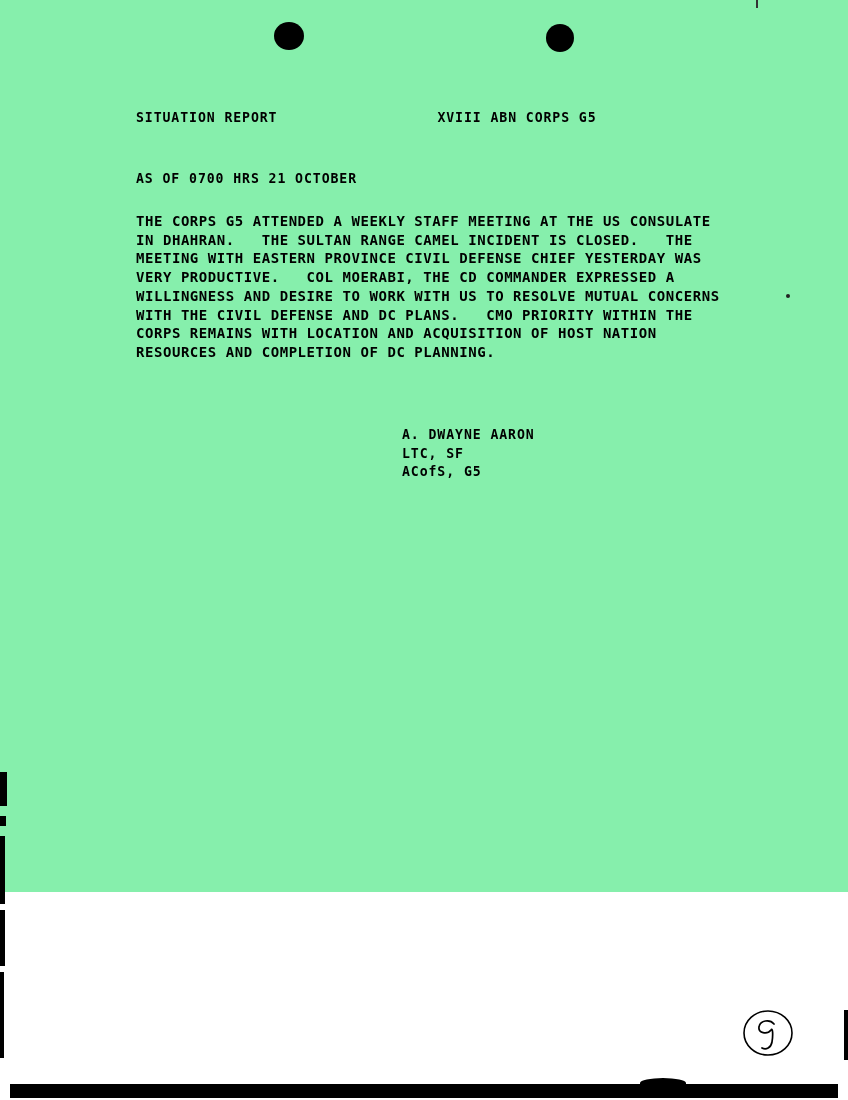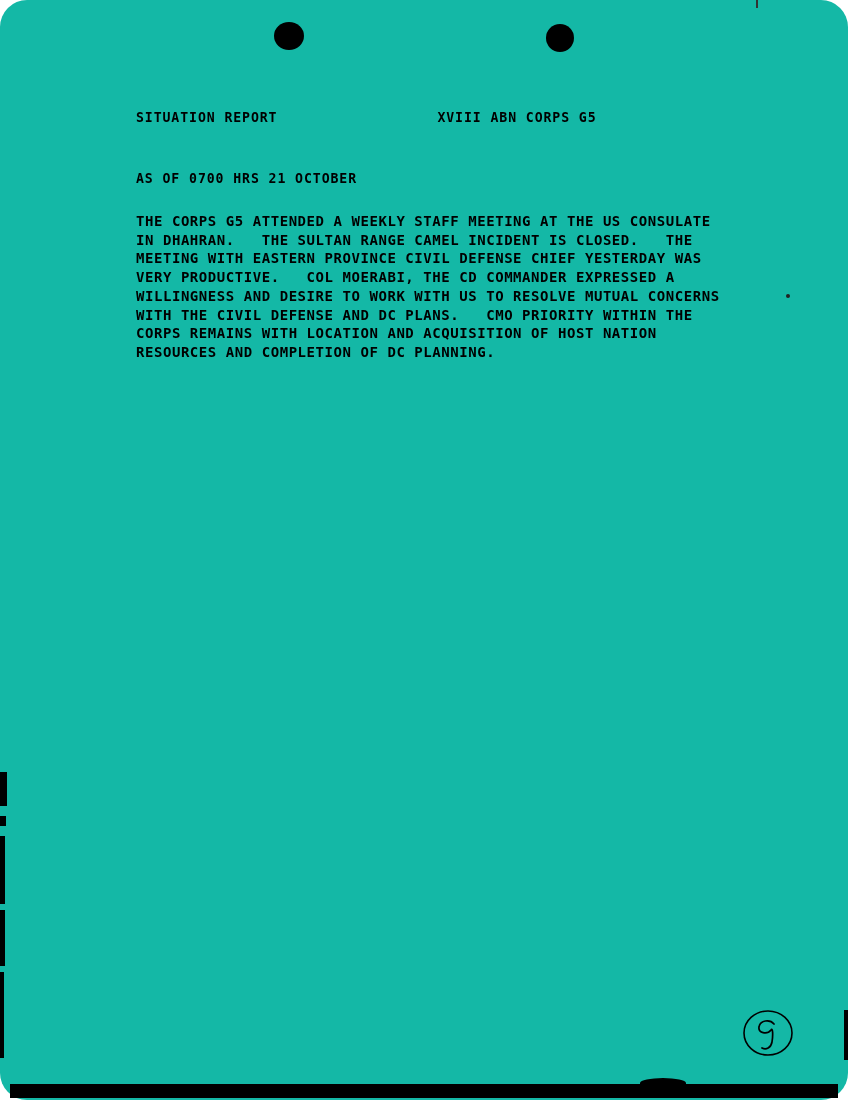--- a/index.html
+++ b/index.html
@@ -13,23 +13,22 @@
     position: relative;
     font-family: "DejaVu Sans Mono", "Liberation Mono", monospace;
     color: #000000;
     overflow: hidden;
   }
 
   .page {
     position: absolute;
     top: 0; left: 0;
     width: 848px;
-    height: 1100px;
-    background: #14b8a6;
-    border-radius: 27px;
+    height: 892px;
+    background: #86efac;
   }
 
   
   .hole {
     position: absolute;
     background: #000000;
     border-radius: 50%;
   }
   .hole-left {
     left: 274px;
@@ -169,20 +168,23 @@
 
   <div class="body-block">THE CORPS G5 ATTENDED A WEEKLY STAFF MEETING AT THE US CONSULATE
 IN DHAHRAN.   THE SULTAN RANGE CAMEL INCIDENT IS CLOSED.   THE
 MEETING WITH EASTERN PROVINCE CIVIL DEFENSE CHIEF YESTERDAY WAS
 VERY PRODUCTIVE.   COL MOERABI, THE CD COMMANDER EXPRESSED A
 WILLINGNESS AND DESIRE TO WORK WITH US TO RESOLVE MUTUAL CONCERNS
 WITH THE CIVIL DEFENSE AND DC PLANS.   CMO PRIORITY WITHIN THE
 CORPS REMAINS WITH LOCATION AND ACQUISITION OF HOST NATION
 RESOURCES AND COMPLETION OF DC PLANNING.</div>
 
+  <div class="sig-block"><span>A. DWAYNE AARON</span>
+<span>LTC, SF</span>
+<span>ACofS, G5</span></div>
 
   <div class="edge-mark edge-1"></div>
   <div class="edge-mark edge-2"></div>
   <div class="edge-mark edge-3"></div>
   <div class="edge-mark edge-4"></div>
   <div class="edge-mark edge-5"></div>
   <div class="edge-mark edge-r1"></div>
 
   <div class="page-number">
     <svg width="56" height="52" viewBox="0 0 56 52" xmlns="http://www.w3.org/2000/svg">

